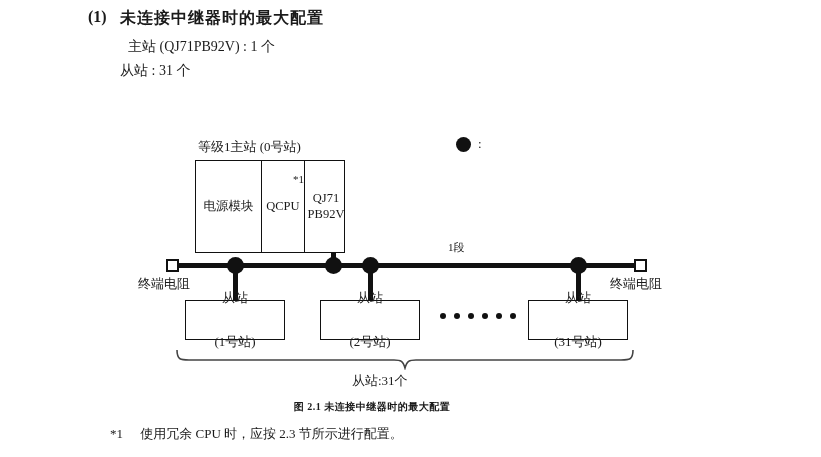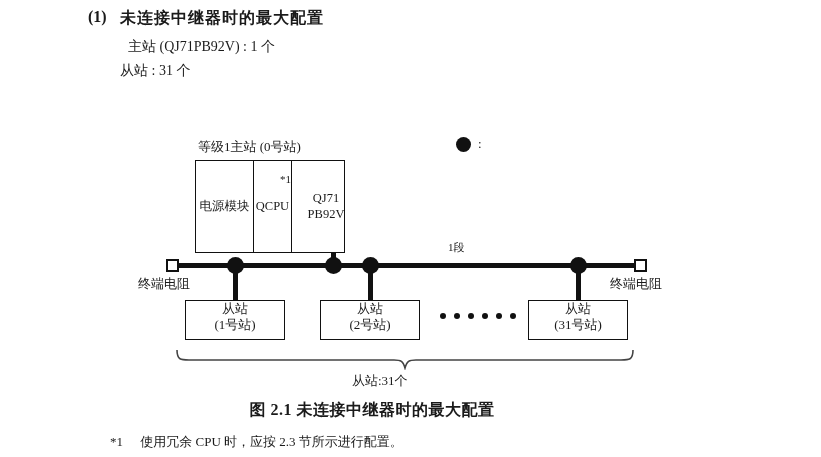--- a/index.html
+++ b/index.html
@@ -64,21 +64,21 @@
     display:flex;
     align-items:center;
     justify-content:center;
     box-sizing:border-box;
     font-size:12.5px;
     line-height:1.25;
     text-align:center;
   }
   #cell-power{ width:67px; border-right:1.6px solid #111; font-size:13px;}
   #cell-cpu  { width:44px; border-right:1.6px solid #111;}
-  #cell-net  { width:39px; padding-left:3px; justify-content:flex-start; text-align:left;margin-left:13px;}
+  #cell-net  { width:39px; padding-left:3px; justify-content:flex-start; text-align:left;}
   #cpu-note{
     position:absolute;
     right:0px; top:12px;
     font-size:11px;
   }
 
   
   #bus-line{
     left:176px; top:263px;
     width:462px; height:5px;
@@ -112,23 +112,25 @@
 
   
   .slave-box{
     height:40px;
     border:1.6px solid #111;
     box-sizing:border-box;
     background:#fff;
     display:flex;
     flex-direction:column;
     align-items:center;
+    justify-content:center;
     font-size:13px;
     line-height:1.25;
     top:300px;
+    gap:28px;
   }
   #slave-1{ left:185px; width:100px;}
   #slave-2{ left:320px; width:100px;}
   #slave-31{ left:528px; width:100px;}
 
   #ellipsis{
     left:440px; top:313px;
     display:flex; gap:8px; align-items:center;
   }
   #ellipsis i{
@@ -136,27 +138,26 @@
   }
 
   
   #brace{ left:175px; top:348px; width:460px; height:22px;}
   #brace-label{ left:352px; top:372px; font-size:13px;}
 
   
   #figure-caption{
     left:0; top:400px; width:744px;
     text-align:center;
-    font-size:16px; font-weight:bold;
+    font-size:10px; font-weight:bold;
     letter-spacing:0.5px;
   }
   #footnote{
     left:110px; top:425px;
     font-size:13px;
-    margin-top:8px;
   }
   #footnote .mark{ margin-right:14px;}
 </style>
 </head>
 <body>
 
 <div class="abs" id="heading-number">(1)</div>
 <div class="abs" id="heading-title">未连接中继器时的最大配置</div>
 <div class="abs" id="spec-master">主站 (QJ71PB92V) : 1 个</div>
 <div class="abs" id="spec-slave">从站 : 31 个</div>

